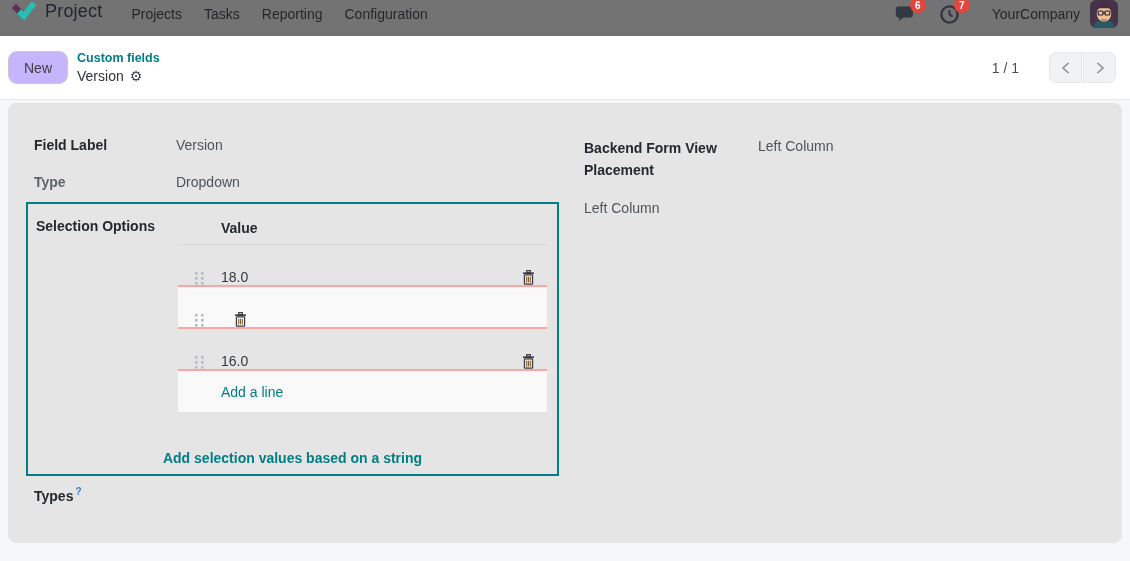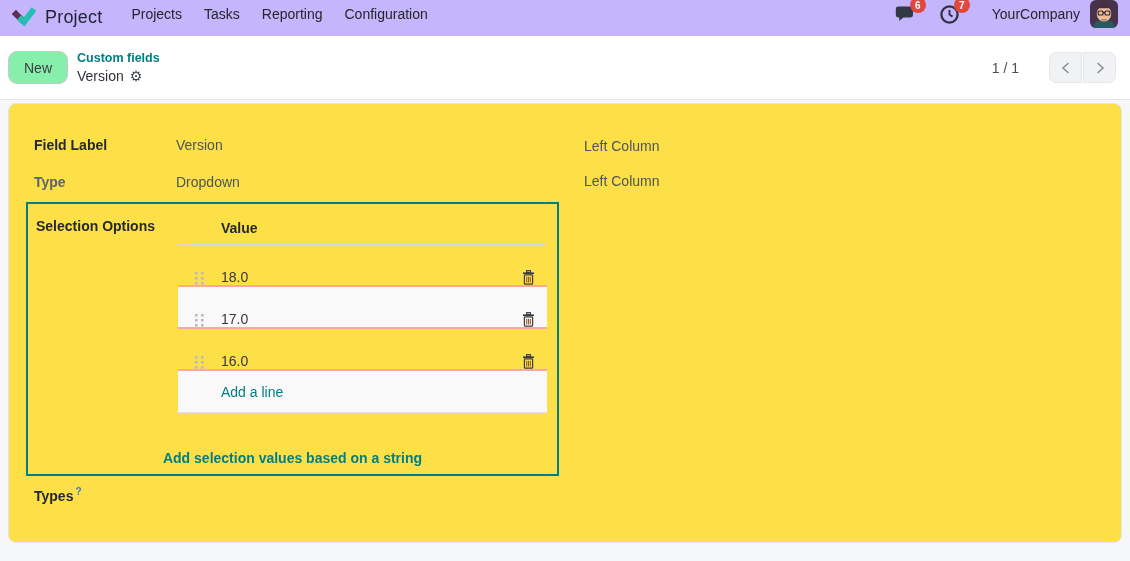--- a/index.html
+++ b/index.html
@@ -1,50 +1,50 @@
 <!DOCTYPE html>
 <html><head>
 <meta charset="utf-8">
 <style>
   * { box-sizing: border-box; margin: 0; padding: 0; }
   html,body { width:1130px; height:561px; overflow:hidden; }
   body { font-family:"Liberation Sans", sans-serif; background:#fff; color:#24292e; }
 
   
-  .topbar { height:36px; display:flex; align-items:flex-end; padding:8px 12px; background:#c4b5fd; }
+  .topbar { height:36px; display:flex; align-items:flex-start; padding:0 12px; background:#737373; }
   .brand { display:flex; align-items:center; gap:9px; margin-right:18px; }
   .app-name { font-size:18px; color:#1f2430; letter-spacing:.2px; }
   .nav-items { display:flex; align-items:center; }
   .nav-item { font-size:14px; color:#23262b; padding:6px 11px; cursor:pointer; border-radius:4px; }
   .top-right { margin-left:auto; display:flex; align-items:center; }
   .icon-badge-wrap { position:relative; width:24px; height:24px; margin-right:20px; cursor:pointer; display:grid; place-items:center; }
   .badge { position:absolute; top:-5px; right:-8px; min-width:16px; height:16px; background:#e2473d; color:#fff;
            font-size:10px; font-weight:bold; border-radius:50%; display:grid; place-items:center; padding:0 3px; }
   .company { font-size:14px; color:#23262b; margin:0 10px 0 10px; cursor:pointer; }
   .avatar { width:28px; height:28px; border-radius:6px; overflow:hidden; cursor:pointer; flex-shrink:0; }
 
   
   .control-panel { height:64px; display:flex; align-items:center; padding:0 14px 0 8px; border-bottom:1px solid #e4e6ea; background:#fff; }
-  .new-button { height:33px; padding:0 15px; background:#86efac; border:1px solid #cfc5cd; border-radius:9px;
+  .new-button { height:33px; padding:0 15px; background:#c4b5fd; border:1px solid #cfc5cd; border-radius:9px;
                 font-size:14px; font-weight:500; color:#433a42; cursor:pointer; font-family:inherit; }
   .breadcrumbs { margin-left:9px; display:flex; flex-direction:column; justify-content:center; gap:2px; }
   .bc-parent { font-size:12.5px; font-weight:bold; color:#017e84; cursor:pointer; line-height:1.2; }
   .bc-current-row { display:flex; align-items:center; gap:6px; }
   .bc-current { font-size:14px; color:#2f3338; line-height:1.2; }
   .gear { font-size:14px; color:#3a4148; cursor:pointer; line-height:1; }
   .pager { margin-left:auto; display:flex; align-items:center; gap:30px; }
   .pager-count { font-size:14px; color:#4a4f55; }
   .pager-buttons { display:flex; gap:1px; }
   .pager-btn { width:33px; height:31px; background:#f0f2f4; border:1px solid #e5e8eb; display:grid; place-items:center; cursor:pointer; }
   .pager-btn.prev { border-radius:7px 0 0 7px; }
   .pager-btn.next { border-radius:0 7px 7px 0; }
 
   
   .main { background:#f6f7f9; height:461px; padding:3px 8px 0; }
-  .sheet { background:#fde047; border:1px solid #e2e4e8; border-radius:8px; height:440px; padding:25px 25px 0; }
+  .sheet { background:#e5e5e5; border:1px solid #e2e4e8; border-radius:8px; height:440px; padding:25px 25px 0; }
   .sheet-grid { display:grid; grid-template-columns:525px 1fr; column-gap:25px; }
 
   .field-row { display:flex; }
   .field-row.first { margin-top:8px; }
   .fl-row { margin-bottom:21px; }
   .ft-row { margin-bottom:12px; }
   .field-label { width:142px; flex-shrink:0; font-size:14px; font-weight:bold; color:#24292e; }
   .field-label.muted { font-weight:bold; color:#5d646b; }
   .field-value { font-size:14px; color:#4d545b; cursor:text; }
 
@@ -207,21 +207,20 @@
               <span class="row-drag">
                 <svg width="9" height="13" viewBox="0 0 9 13">
                     <rect x="0" y="0" width="2.6" height="2.6" fill="#b6bbc3"></rect>
                     <rect x="6" y="0" width="2.6" height="2.6" fill="#b6bbc3"></rect>
                     <rect x="0" y="5" width="2.6" height="2.6" fill="#b6bbc3"></rect>
                     <rect x="6" y="5" width="2.6" height="2.6" fill="#b6bbc3"></rect>
                     <rect x="0" y="10" width="2.6" height="2.6" fill="#b6bbc3"></rect>
                     <rect x="6" y="10" width="2.6" height="2.6" fill="#b6bbc3"></rect>
                   </svg>
               </span>
-              <span class="row-value">17.0</span>
               <span class="row-trash">
                 <svg width="13" height="15" viewBox="0 0 13 15">
                     <rect x="4.6" y="0.6" width="3.8" height="1.8" fill="none" stroke="#3c3b41" stroke-width="1.1"></rect>
                     <rect x="1" y="2.4" width="11" height="1.6" fill="#3c3b41"></rect>
                     <rect x="2.4" y="4.8" width="8.2" height="9.4" rx="0.8" fill="none" stroke="#3c3b41" stroke-width="1.2"></rect>
                     <line x1="4.7" y1="6.8" x2="4.7" y2="12.4" stroke="#8a5b2e" stroke-width="1.1"></line>
                     <line x1="6.5" y1="6.8" x2="6.5" y2="12.4" stroke="#8a5b2e" stroke-width="1.1"></line>
                     <line x1="8.3" y1="6.8" x2="8.3" y2="12.4" stroke="#8a5b2e" stroke-width="1.1"></line>
                   </svg>
               </span>
@@ -257,20 +256,21 @@
           <div class="string-link">Add selection values based on a string</div>
         </div>
 
         <div class="types-row">
           <span>Types</span><sup>?</sup>
         </div>
       </div>
 
       <div>
         <div class="rfield first">
+          <span class="rlabel">Backend Form View Placement</span>
           <span class="rvalue">Left Column</span>
         </div>
         <div class="rfield">
           <span class="rvalue">Left Column</span>
         </div>
       </div>
 
     </div>
   </div>
 </div>

